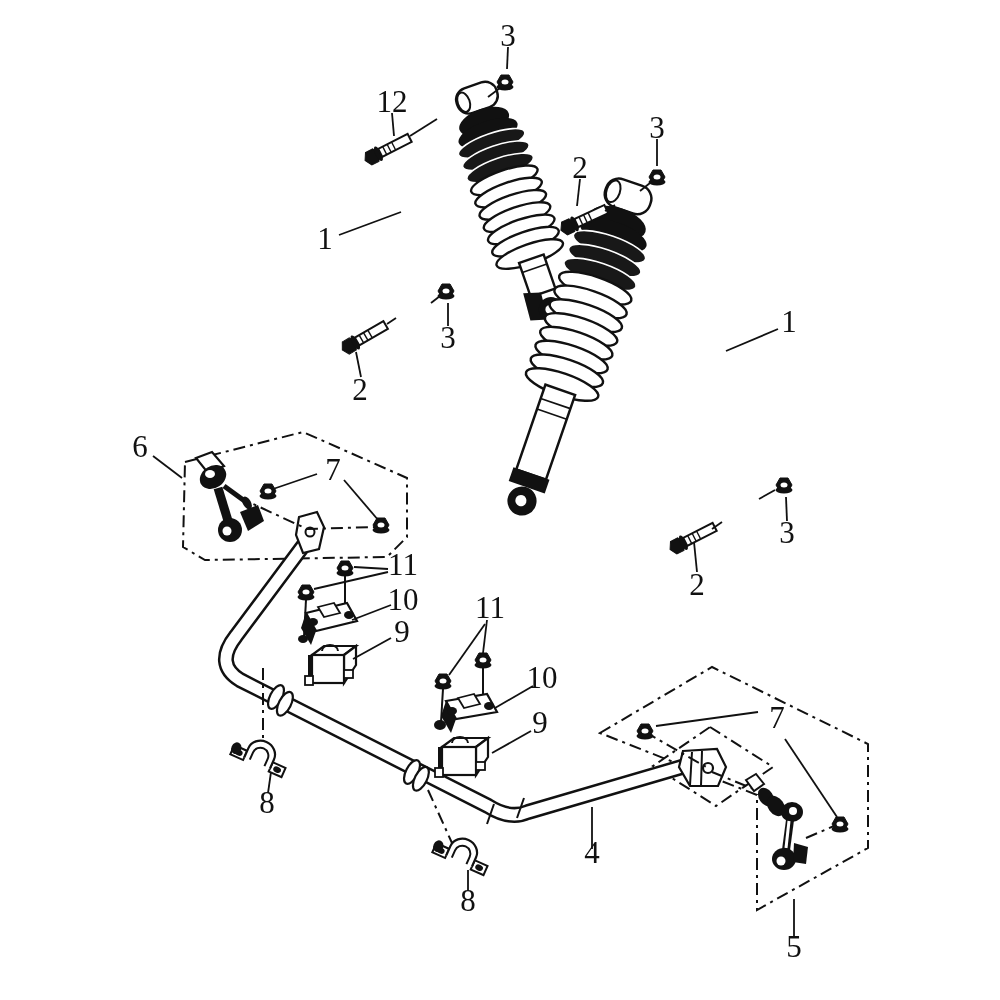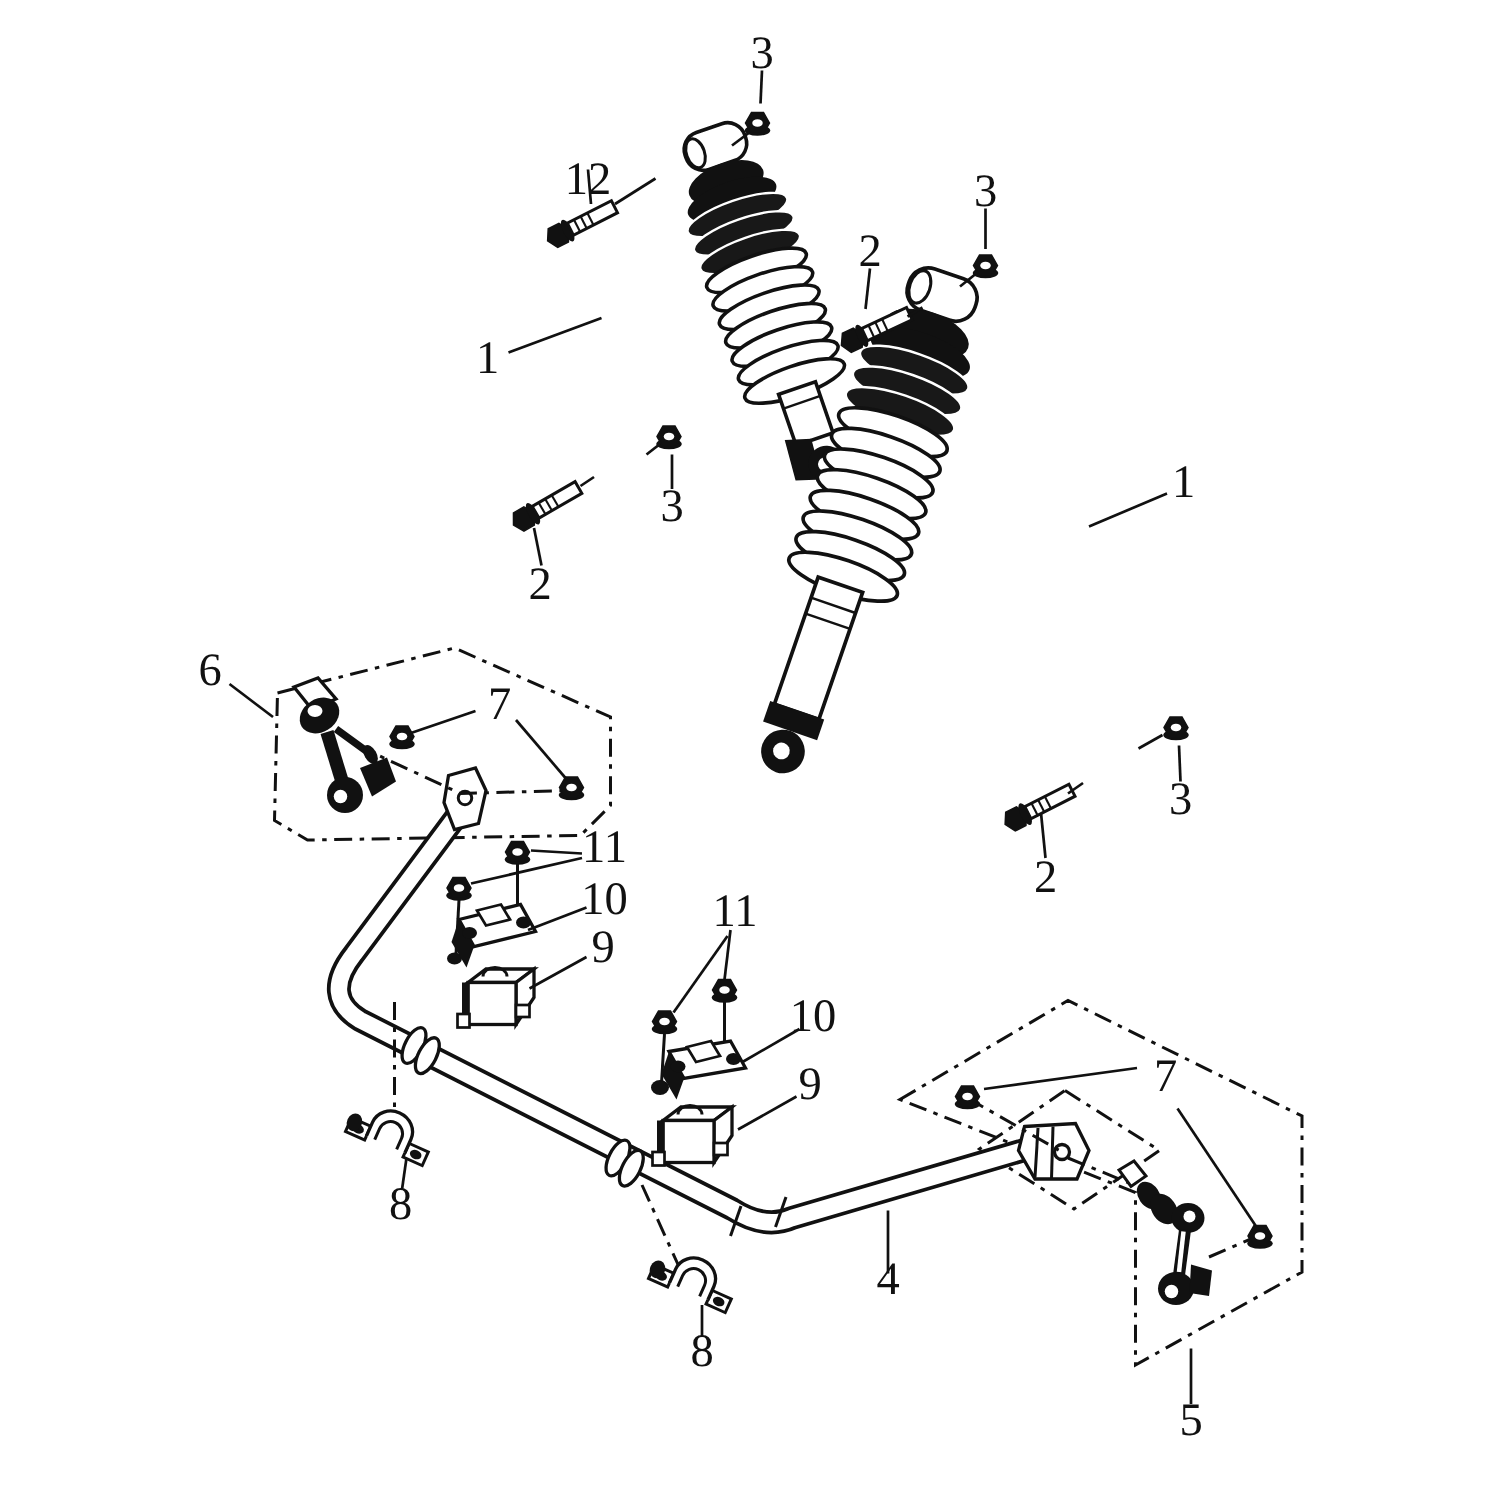--- a/index.html
+++ b/index.html
@@ -292,21 +292,21 @@
     <line x1="785" y1="739" x2="837" y2="817"></line>
     <line x1="592" y1="849" x2="592" y2="807"></line>
     <line x1="268" y1="793" x2="271" y2="772"></line>
     <line x1="468" y1="891" x2="468" y2="870"></line>
     <line x1="794" y1="936" x2="794" y2="899"></line>
   </g>
 </svg>
 
 <div id="callout-layer">
       <span class="callout" style="left: 508px; top: 35px;">3</span>
-      <span class="callout" style="left: 392px; top: 119px; font-family: Liberation Serif, serif;">12</span>
+      <span class="callout" style="left: 392px; top: 101px; font-family: Liberation Serif, serif;">12</span>
       <span class="callout" style="left: 325px; top: 238px;">1</span>
       <span class="callout" style="left: 448px; top: 337px;">3</span>
       <span class="callout" style="left: 360px; top: 389px;">2</span>
       <span class="callout" style="left: 580px; top: 167px;">2</span>
       <span class="callout" style="left: 657px; top: 127px;">3</span>
       <span class="callout" style="left: 789px; top: 321px;">1</span>
       <span class="callout" style="left: 787px; top: 532px;">3</span>
       <span class="callout" style="left: 697px; top: 584px;">2</span>
       <span class="callout" style="left: 140px; top: 446px;">6</span>
       <span class="callout" style="left: 333px; top: 469px;">7</span>

